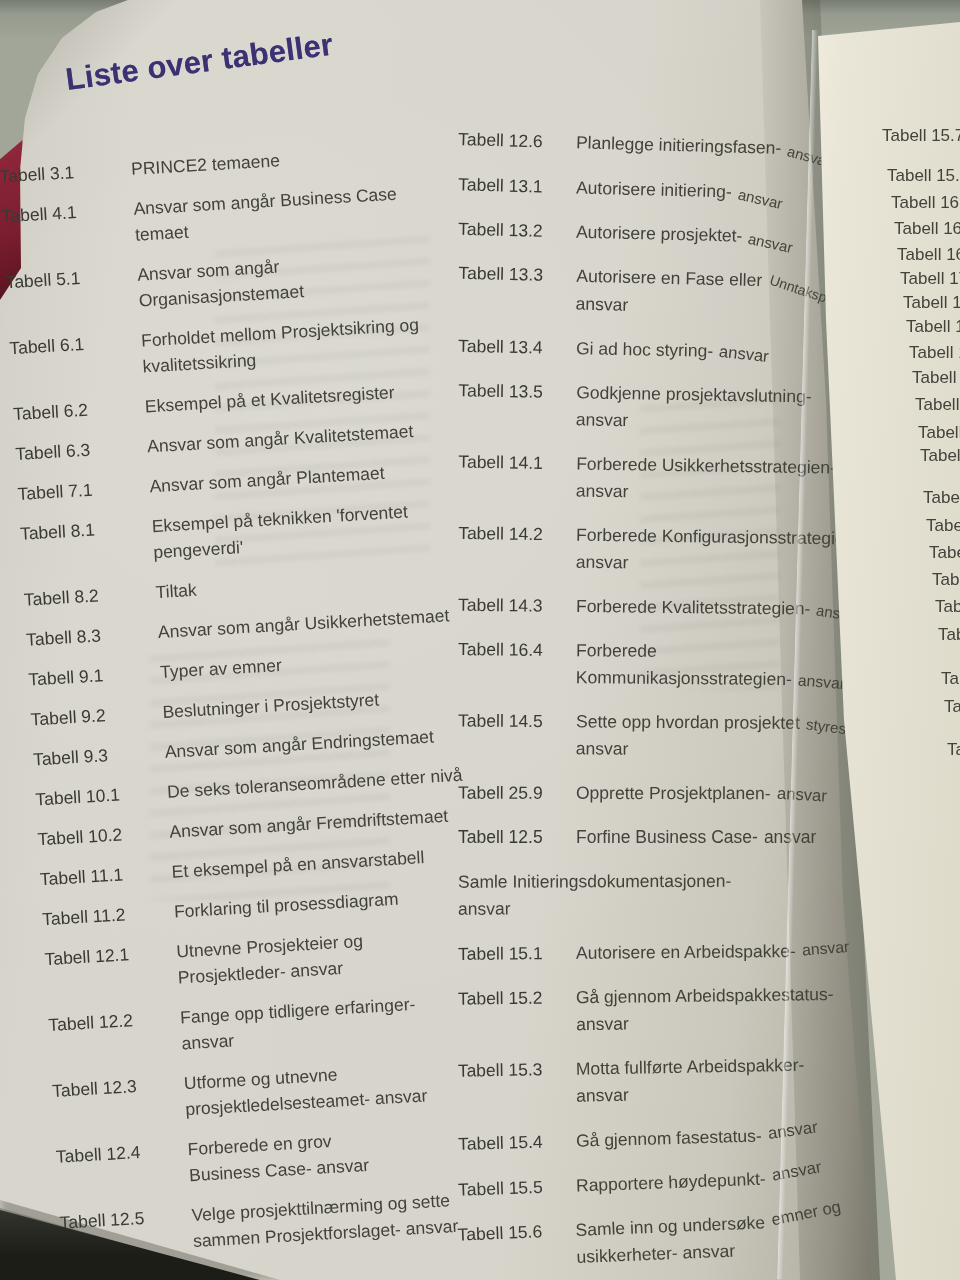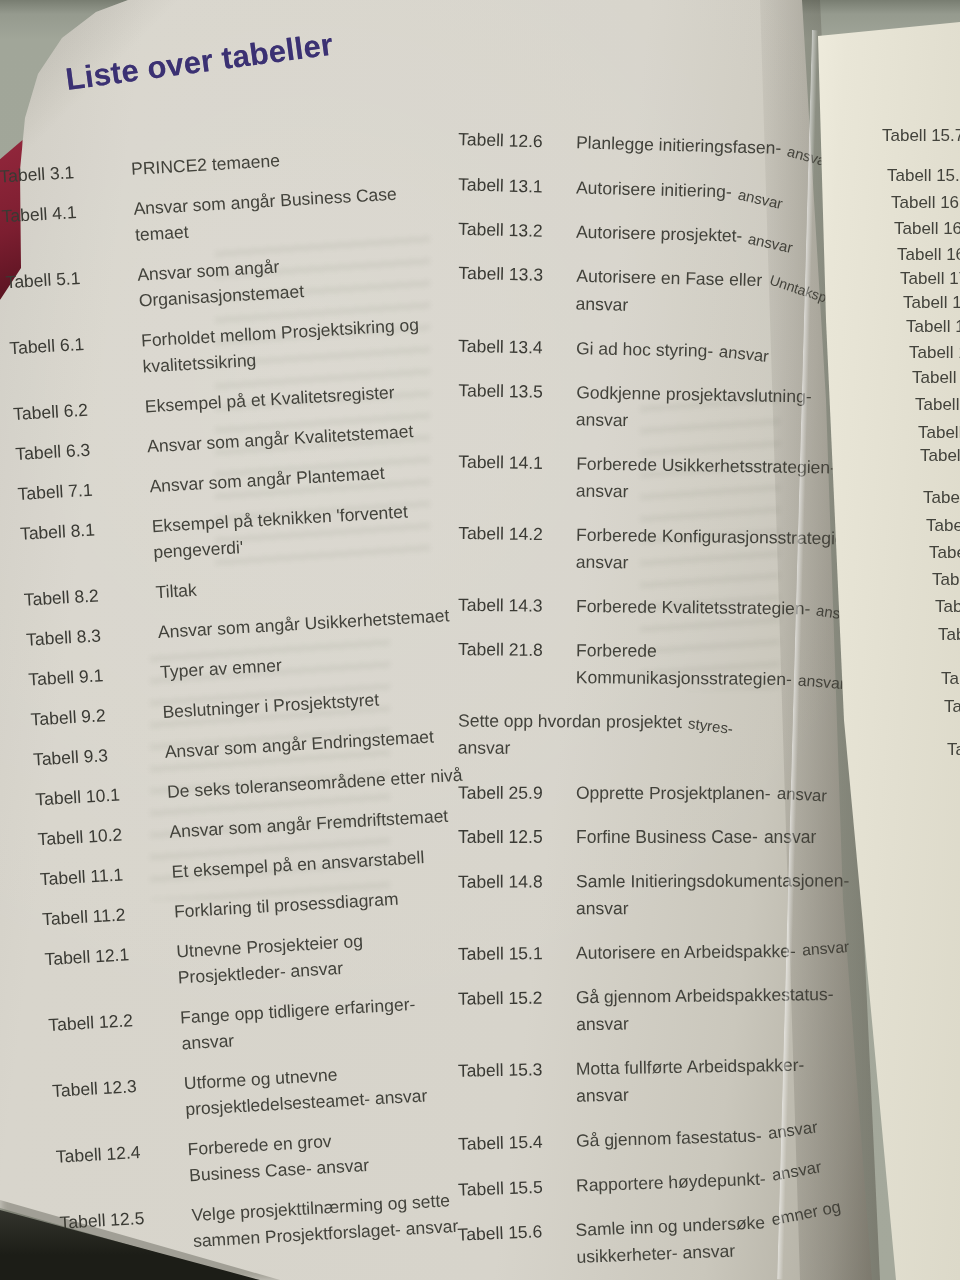--- a/index.html
+++ b/index.html
@@ -309,46 +309,46 @@
           <div class="ln">ansvar</div>
         </div>
       </div>
       <div class="row" style="transform: rotate(0.6deg);">
         <div class="lbl">Tabell 14.3</div>
         <div class="desc">
           <div class="ln">Forberede Kvalitetsstrategien-<span class="tail" style="transform: translateY(4px) rotate(8deg); font-size: 0.86em;">ansvar</span></div>
         </div>
       </div>
       <div class="row" style="transform: rotate(0.5deg);">
-        <div class="lbl">Tabell 21.8</div>
+        <div class="lbl">Tabell 16.4</div>
         <div class="desc">
           <div class="ln">Forberede</div>
           <div class="ln">Kommunikasjonsstrategien-<span class="tail" style="transform: translateY(2px) rotate(4deg); font-size: 0.9em;">ansvar</span></div>
         </div>
       </div>
       <div class="row" style="transform: rotate(0.4deg);">
+        <div class="lbl">Tabell 14.5</div>
         <div class="desc">
           <div class="ln">Sette opp hvordan prosjektet<span class="tail" style="transform: translateY(3px) rotate(7deg); font-size: 0.86em;">styres-</span></div>
           <div class="ln">ansvar</div>
         </div>
       </div>
       <div class="row" style="transform: rotate(0.1deg);">
         <div class="lbl">Tabell 25.9</div>
         <div class="desc">
           <div class="ln">Opprette Prosjektplanen-<span class="tail" style="transform: translateY(1px) rotate(3deg); font-size: 0.95em;">ansvar</span></div>
         </div>
       </div>
       <div class="row">
         <div class="lbl">Tabell 12.5</div>
         <div class="desc">
           <div class="ln">Forfine Business Case-<span class="tail" style="transform: translateY(0px) rotate(0deg); font-size: 1em;">ansvar</span></div>
         </div>
       </div>
       <div class="row" style="transform: rotate(-0.2deg);">
-        <div class="lbl">Tabell 14.8</div>
         <div class="desc">
           <div class="ln">Samle Initieringsdokumentasjonen-</div>
           <div class="ln">ansvar</div>
         </div>
       </div>
       <div class="row" style="transform: rotate(-0.5deg);">
         <div class="lbl">Tabell 15.1</div>
         <div class="desc">
           <div class="ln">Autorisere en Arbeidspakke-<span class="tail" style="transform: translateY(-3px) rotate(-4deg); font-size: 0.9em;">ansvar</span></div>
         </div>

